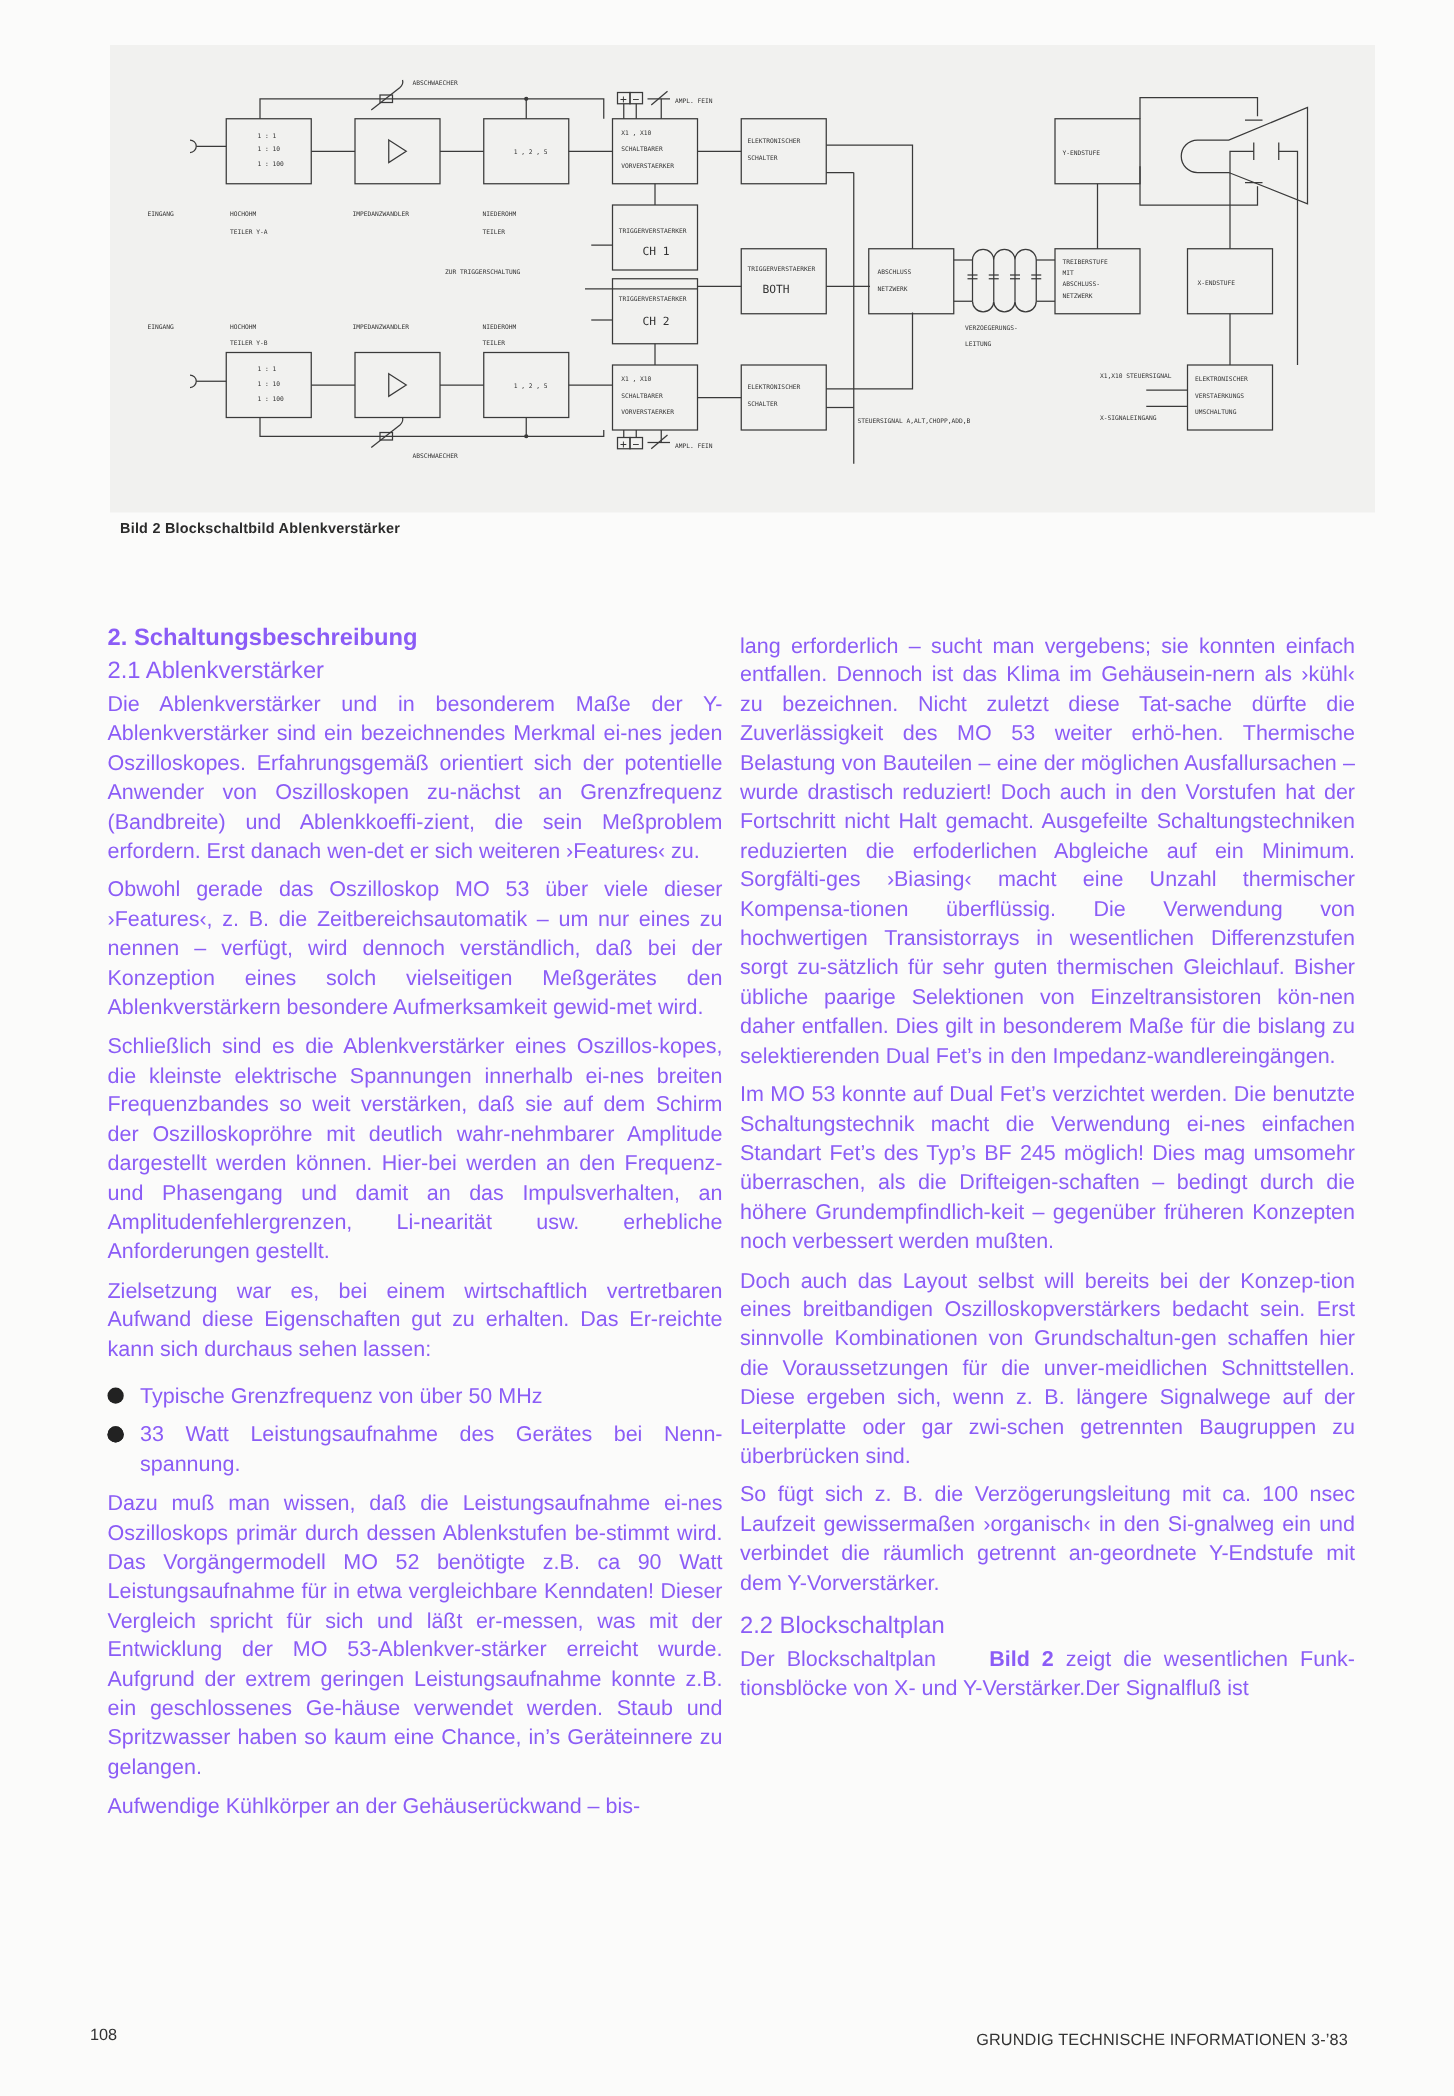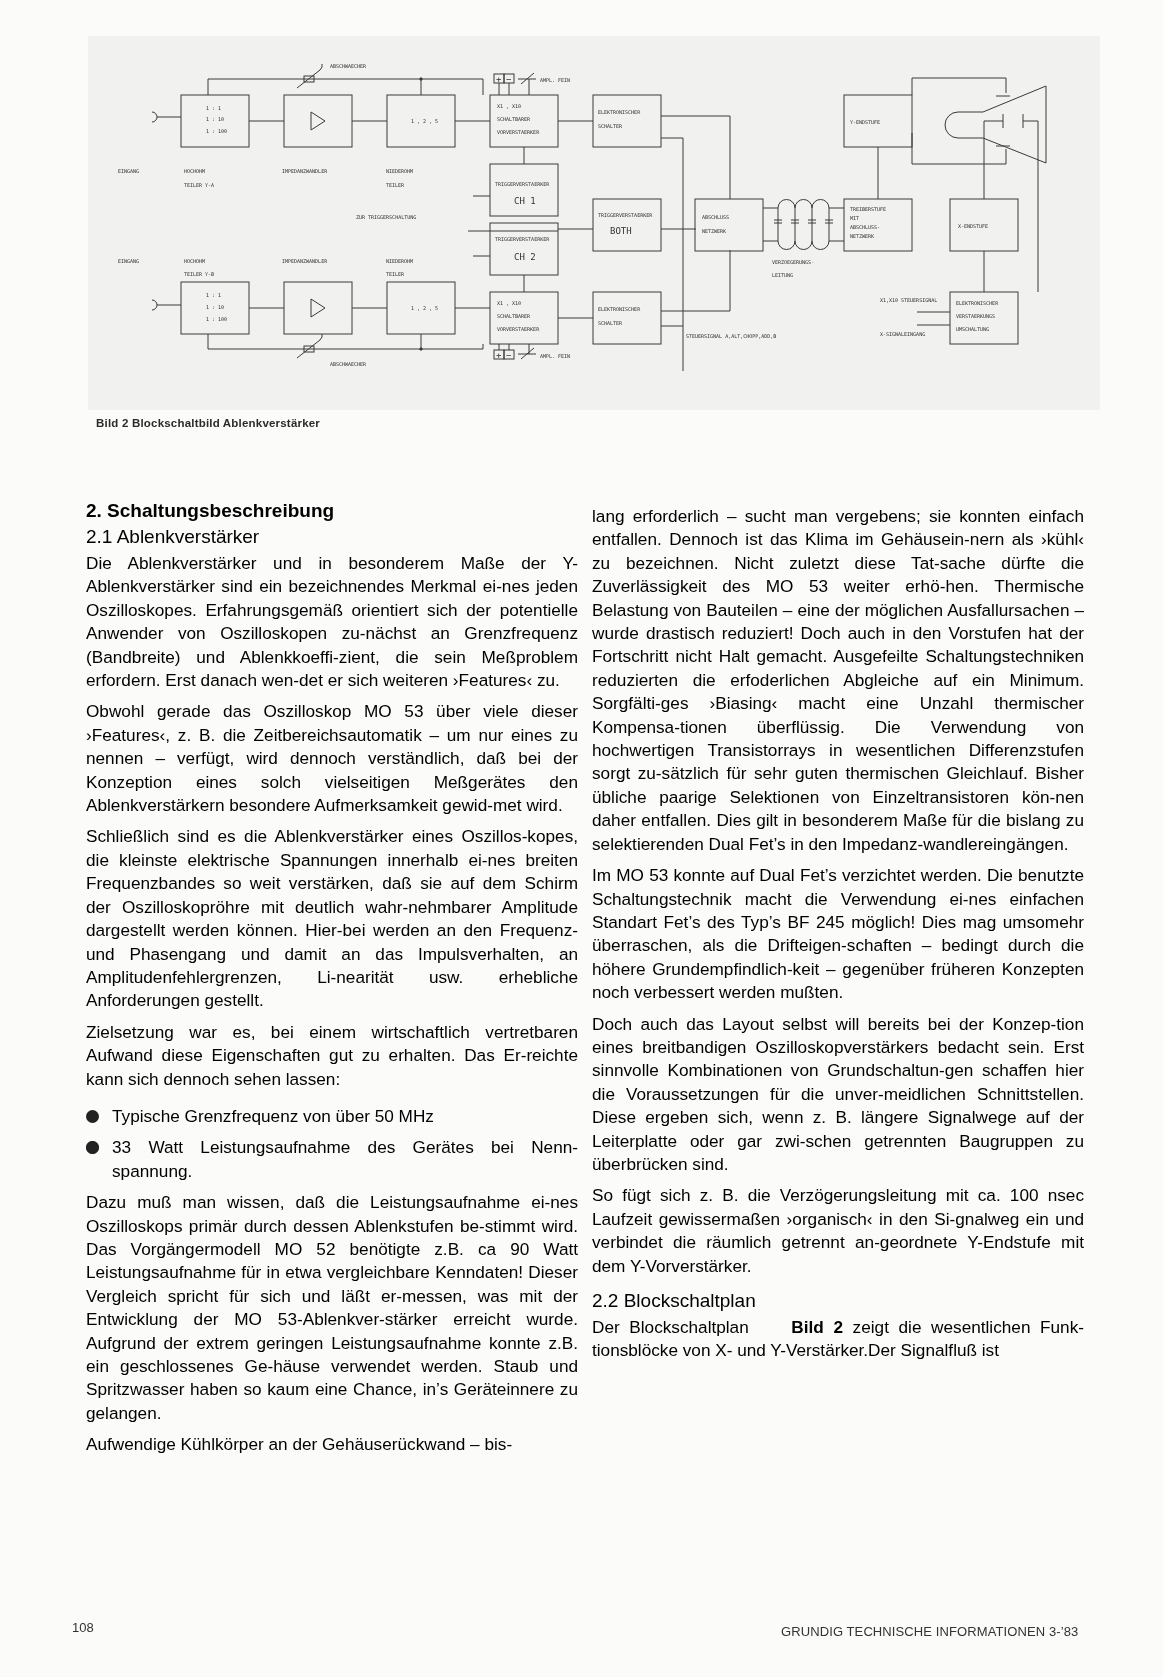--- a/index.html
+++ b/index.html
@@ -11,21 +11,21 @@
   .figure {
     position:absolute; left:88px; top:36px; width:1012px; height:374px;
     background:#f1f1ef;
   }
   .figure svg { position:absolute; left:0; top:0; }
   .dlabel { font-family:"DejaVu Sans Mono", monospace; font-size:5px; fill:#333; }
   .dlabel-lg { font-family:"DejaVu Sans Mono", monospace; font-size:9px; fill:#333; }
   .caption {
     position:absolute; left:86px; top:417px; font-size:11.5px; font-weight:bold; color:#2b2b2b; letter-spacing:0.2px;margin-left:10px;
   }
-  .col { position:absolute; width:492px; font-size:17.2px; line-height:23.4px; color:#000000; }
+  .col { position:absolute; width:492px; font-size:17.2px; line-height:23.4px; color:#8b5cf6; }
   .col-left { left:86px; top:498px; }
   .col-right { left:592px; top:505px; }
   .h1 { font-size:19px; font-weight:bold; line-height:26px; margin:0; }
   .h2 { font-size:19px; font-weight:normal; line-height:26px; margin:0 0 2px 0; }
   .p { margin:0 0 8px 0; text-align:justify; text-align-last:left; hyphens:manual; }
   .bullets { list-style:none; margin:14px 0 6px 0; padding:0; }
   .bullets li { position:relative; padding-left:26px; margin:0 0 8px 0; text-align:justify; text-align-last:left; }
   .bullets li .dot {
     position:absolute; left:0; top:5px; width:13px; height:13px; border-radius:50%; background:#222;
   }
@@ -229,21 +229,21 @@
 </div>
 
 <div class="caption">Bild 2  Blockschaltbild Ablenkverstärker</div>
 
 <div class="col col-left">
   <h1 class="h1">2. Schaltungsbeschreibung</h1>
   <h2 class="h2">2.1 Ablenkverstärker</h2>
   <p class="p">Die Ablenkverstärker und in besonderem Maße der Y-Ablenkverstärker sind ein bezeichnendes Merkmal ei-nes jeden Oszilloskopes. Erfahrungsgemäß orientiert sich der potentielle Anwender von Oszilloskopen zu-nächst an Grenzfrequenz (Bandbreite) und Ablenkkoeffi-zient, die sein Meßproblem erfordern. Erst danach wen-det er sich weiteren ›Features‹ zu.</p>
   <p class="p">Obwohl gerade das Oszilloskop MO 53 über viele dieser ›Features‹, z. B. die Zeitbereichsautomatik – um nur eines zu nennen – verfügt, wird dennoch verständlich, daß bei der Konzeption eines solch vielseitigen Meßgerätes den Ablenkverstärkern besondere Aufmerksamkeit gewid-met wird.</p>
   <p class="p">Schließlich sind es die Ablenkverstärker eines Oszillos-kopes, die kleinste elektrische Spannungen innerhalb ei-nes breiten Frequenzbandes so weit verstärken, daß sie auf dem Schirm der Oszilloskopröhre mit deutlich wahr-nehmbarer Amplitude dargestellt werden können. Hier-bei werden an den Frequenz- und Phasengang und damit an das Impulsverhalten, an Amplitudenfehlergrenzen, Li-nearität usw. erhebliche Anforderungen gestellt.</p>
-  <p class="p">Zielsetzung war es, bei einem wirtschaftlich vertretbaren Aufwand diese Eigenschaften gut zu erhalten. Das Er-reichte kann sich dennoch sehen lassen:</p>
+  <p class="p">Zielsetzung war es, bei einem wirtschaftlich vertretbaren Aufwand diese Eigenschaften gut zu erhalten. Das Er-reichte kann sich durchaus sehen lassen:</p>
   <ul class="bullets">
     <li><span class="dot"></span><span>Typische Grenzfrequenz von über 50 MHz</span></li>
     <li><span class="dot"></span></li>
     <li><span class="dot"></span><span>33 Watt Leistungsaufnahme des Gerätes bei Nenn-spannung.</span></li>
   </ul>
   <p class="p">Dazu muß man wissen, daß die Leistungsaufnahme ei-nes Oszilloskops primär durch dessen Ablenkstufen be-stimmt wird. Das Vorgängermodell MO 52 benötigte z.B. ca 90 Watt Leistungsaufnahme für in etwa vergleichbare Kenndaten! Dieser Vergleich spricht für sich und läßt er-messen, was mit der Entwicklung der MO 53-Ablenkver-stärker erreicht wurde. Aufgrund der extrem geringen Leistungsaufnahme konnte z.B. ein geschlossenes Ge-häuse verwendet werden. Staub und Spritzwasser haben so kaum eine Chance, in’s Geräteinnere zu gelangen.</p>
   <p class="p">Aufwendige Kühlkörper an der Gehäuserückwand – bis-</p>
 </div>
 
 <div class="col col-right">

